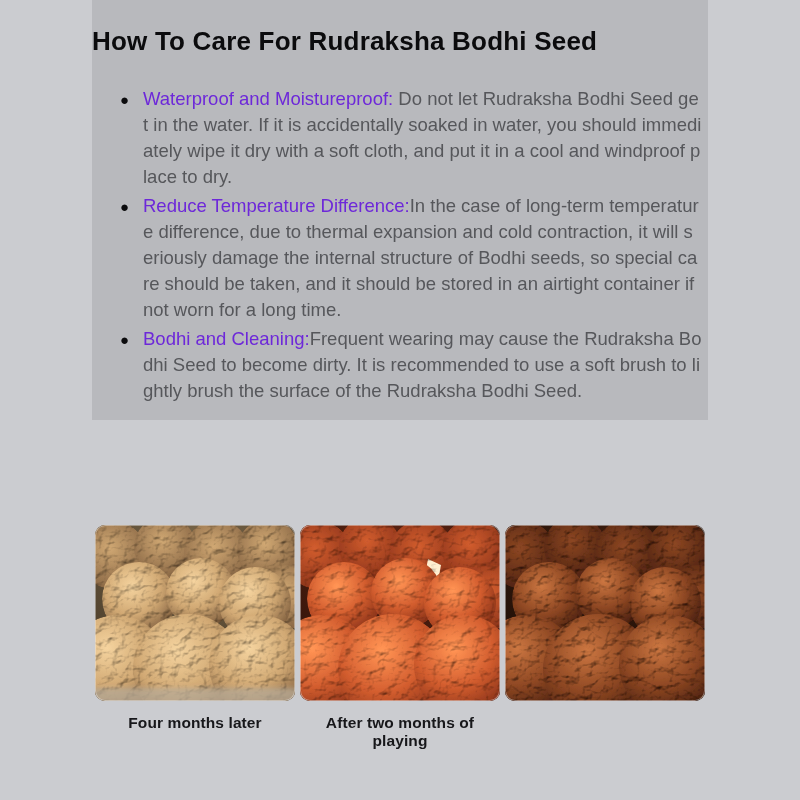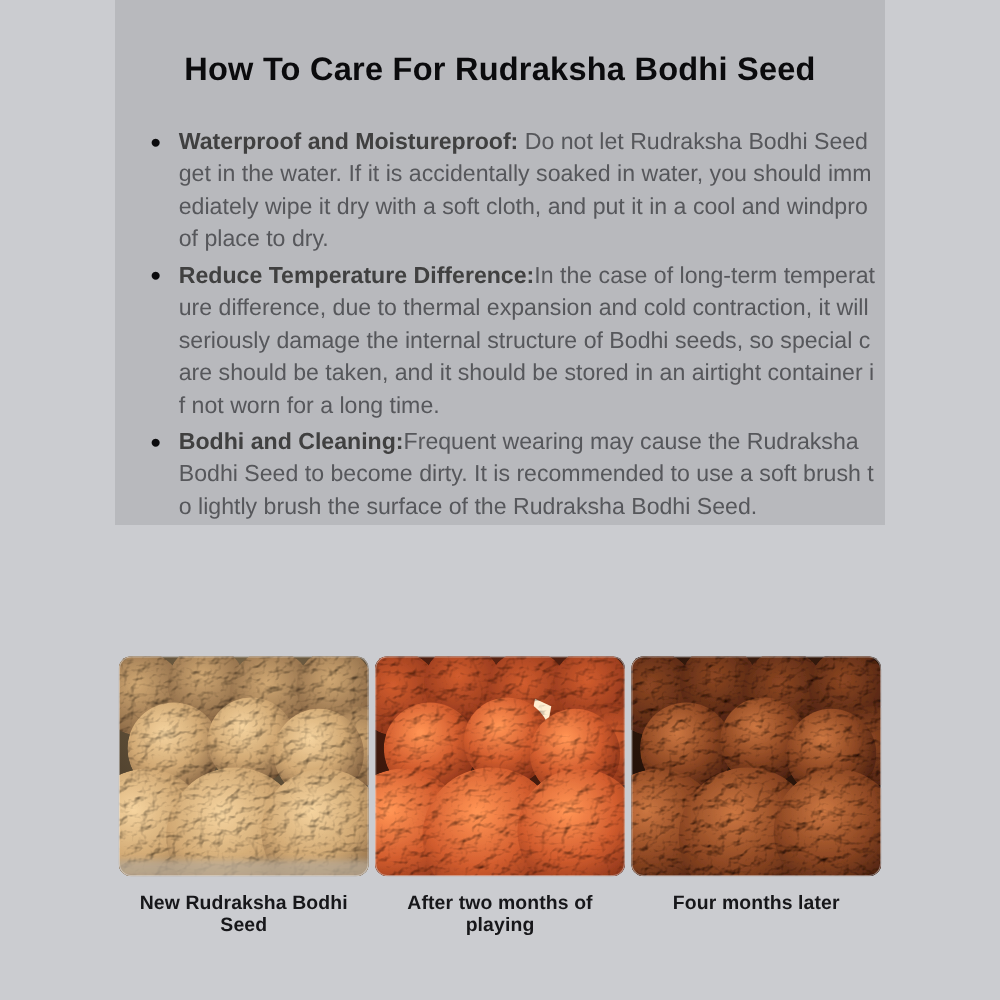--- a/index.html
+++ b/index.html
@@ -14,22 +14,22 @@
 
   
   .panel {
     position: absolute;
     left: 92px; top: 0;
     width: 616px; height: 420px;
     background: #b8b9bd;
   }
   .title {
     margin: 0;
-    padding-top: 40px;
-    text-align: center;
+    padding-top: 26px;
+    text-align: left;
     font-size: 26px;
     font-weight: 700;
     color: #0b0b0d;
     letter-spacing: 0.2px;
   }
   .tips {
     list-style: none;
     margin: 0;
     padding: 29px 6px 0 51px;
   }
@@ -42,21 +42,21 @@
     word-break: break-all;
     margin-bottom: 3px;
   }
   .tip:last-child { margin-bottom: 0; }
   .bullet {
     position: absolute;
     left: -23px; top: 1px;
     font-size: 15px;
     color: #0b0b0d;
   }
-  .tip-label { color: #404040; font-weight: 700; }
+  .tip-label { color: #6d28d9; font-weight: 400; }
 
   
   .photos {
     position: absolute;
     left: 95px; top: 525px;
     width: 610px;
     display: flex;
     gap: 5px;
   }
   .photo {
@@ -237,18 +237,17 @@
           <circle cx="93" cy="144" r="55" fill="url(#p3seedA)"></circle>
           <circle cx="164" cy="140" r="50" fill="url(#p3seedA)"></circle>
         </g>
       </svg>
       <span class="rim"></span>
     </figure>
 
   </div>
 
   <div class="captions">
-    <div class="caption">New Rudraksha Bodhi Seed</div>
+    <div class="caption">Four months later</div>
     <div class="caption">After two months of playing</div>
-    <div class="caption">Four months later</div>
   </div>
 
 </div>
 
 </body></html>

